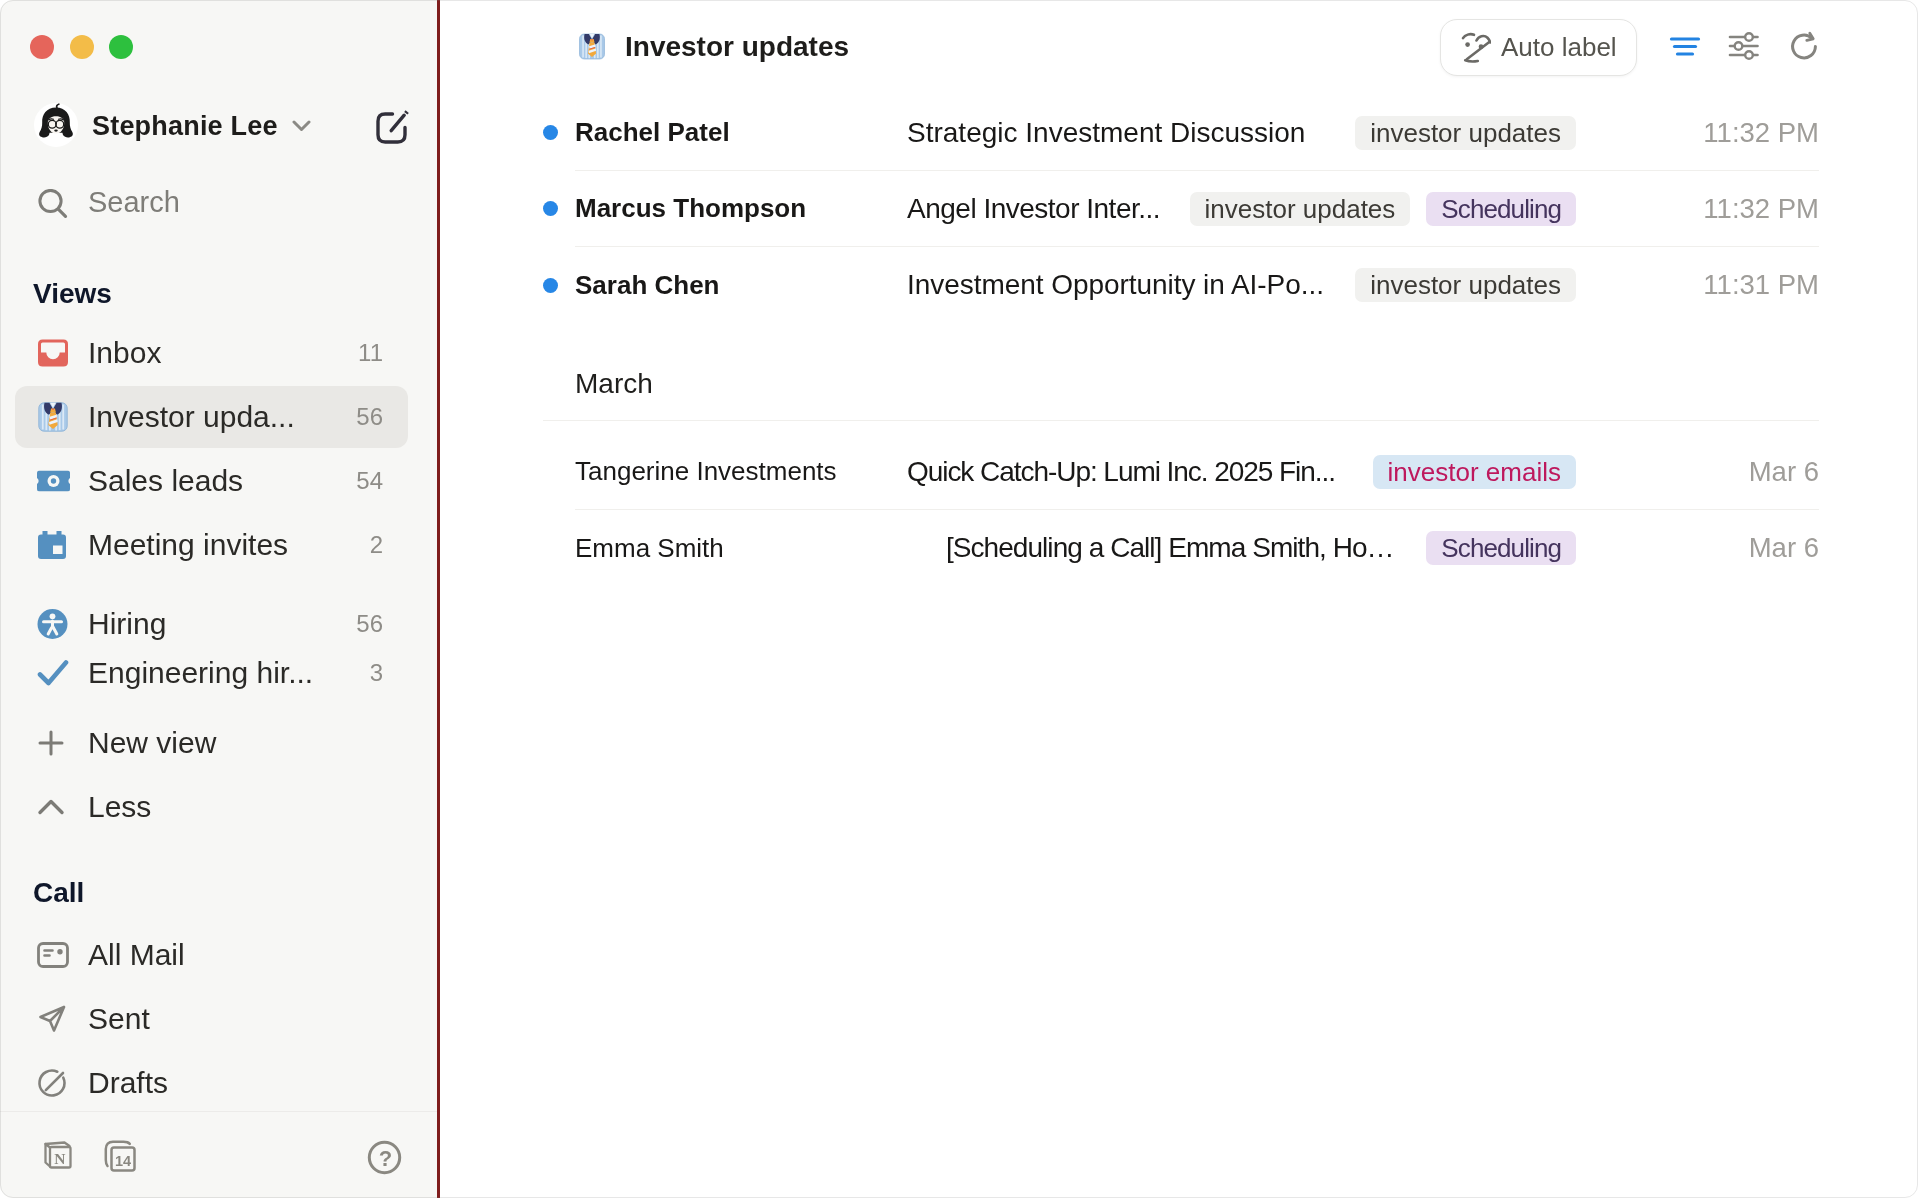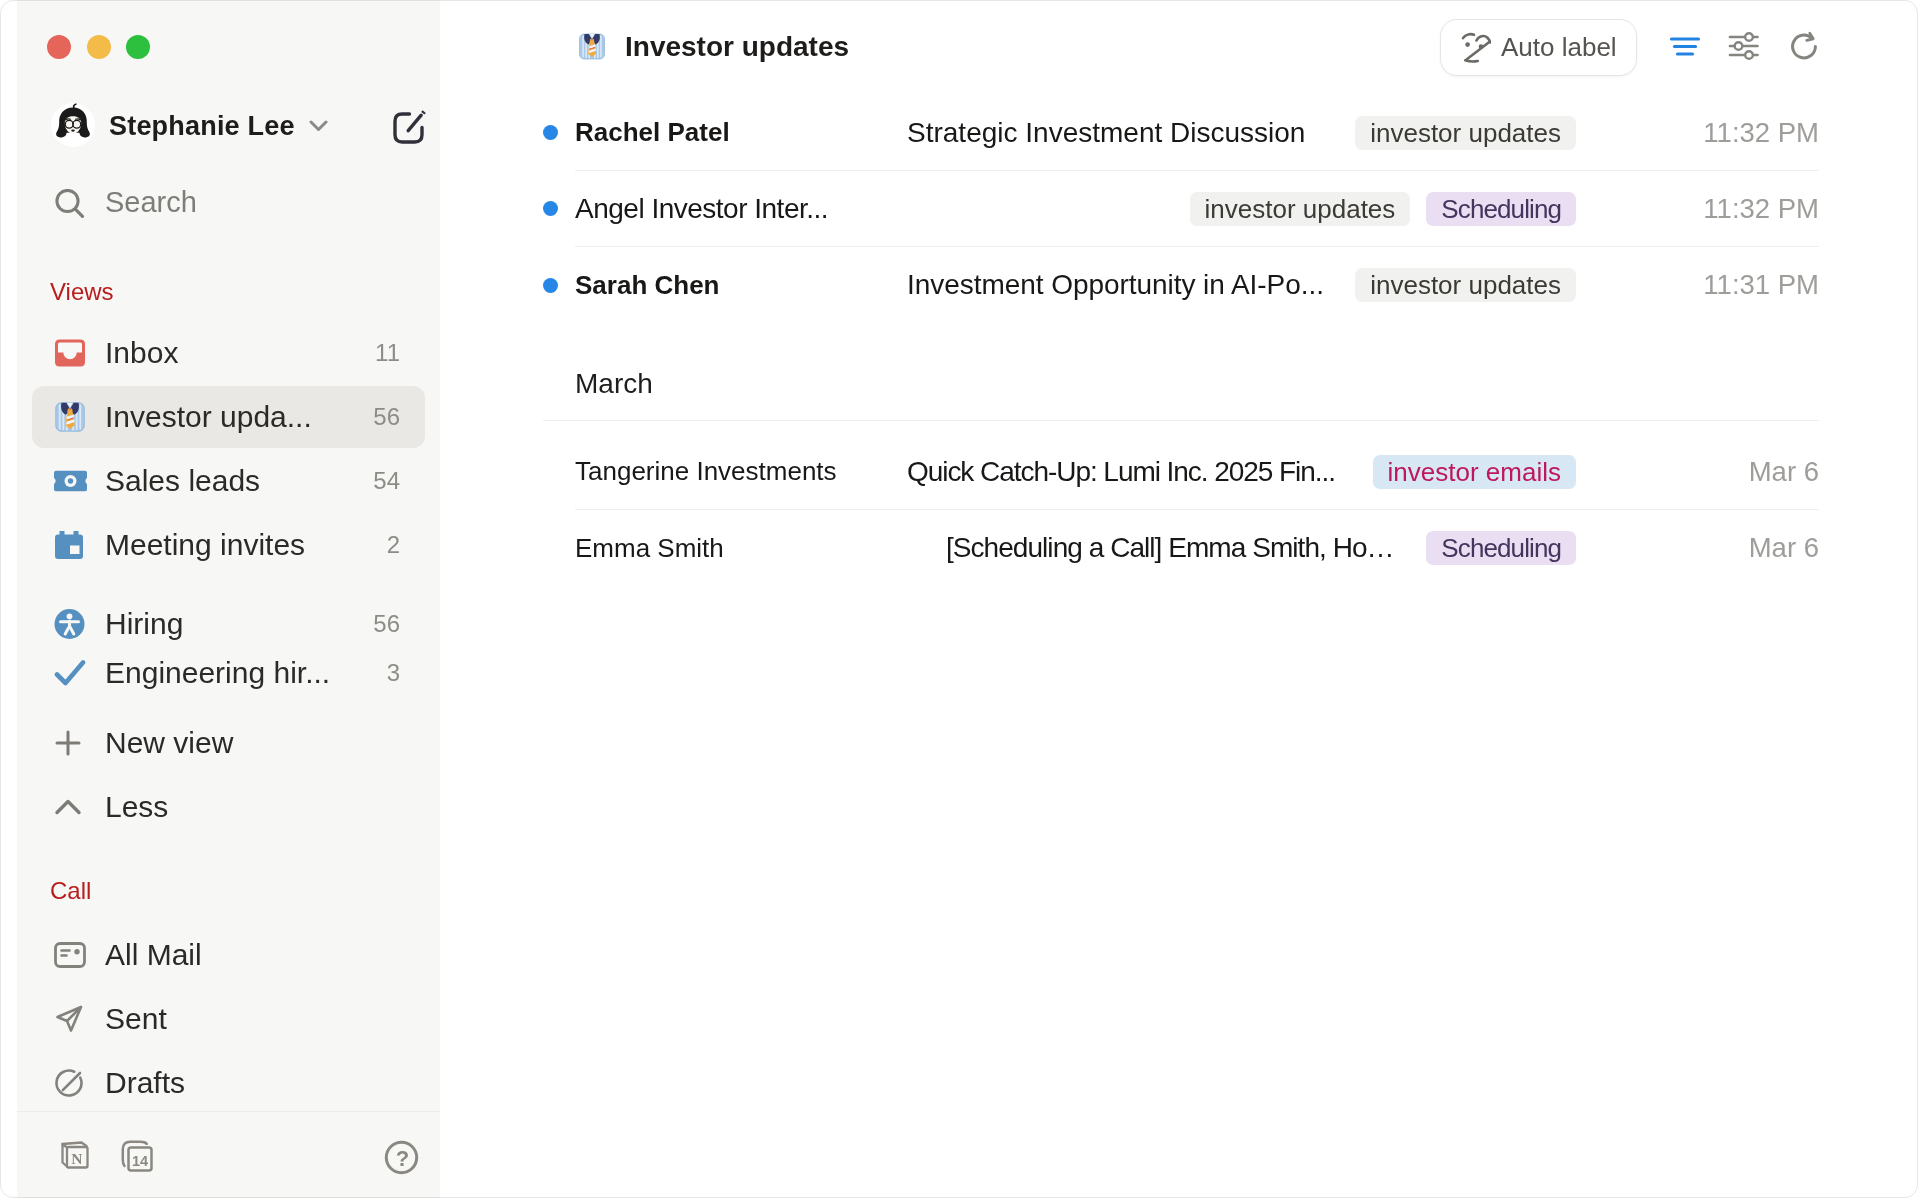--- a/index.html
+++ b/index.html
@@ -1,25 +1,25 @@
 <!DOCTYPE html>
 <html><head>
 <meta charset="utf-8">
 <style>
   * { margin:0; padding:0; box-sizing:border-box; }
   html,body { width:1920px; height:1200px; overflow:hidden; background:#fff;
     font-family:"Liberation Sans", sans-serif; -webkit-font-smoothing:antialiased; }
   .abs { position:absolute; }
   
   #sidebar { position:fixed; left:0; top:0; width:440px; height:1200px;
-    background:#F7F7F5; border-right:5px solid #7f1d1d;margin-left:17px; }
+    background:#F7F7F5; border-right:3px solid #7f1d1d; }
   .light { position:absolute; width:24px; height:24px; border-radius:50%; top:35px; }
   .name { position:absolute; left:92px; top:111px; font-size:27px; font-weight:bold; color:#1E1D1B; letter-spacing:0.2px;}
   .srchtxt { position:absolute; left:88px; top:186px; font-size:29px; color:#7E7D78; }
-  .seclabel { position:absolute; left:33px; font-size:24px; font-weight:normal; color:#b91c1c; }
+  .seclabel { position:absolute; left:33px; font-size:28px; font-weight:bold; color:#0f172a; }
   .row { position:absolute; left:0; width:424px; height:64px; }
   .row .icon { position:absolute; left:37px; top:50%; transform:translateY(-50%); }
   .row .lbl { position:absolute; left:88px; top:50%; transform:translateY(-50%);
     font-size:30px; color:#2B2A27; white-space:nowrap; }
   .row .cnt { position:absolute; right:41px; top:50%; transform:translateY(-50%);
     font-size:24px; color:#8E8C87; }
   .row.sel::before { content:""; position:absolute; left:15px; right:16px; top:1px; bottom:1px;
     background:#E9E8E5; border-radius:12px; }
   .row > * { position:absolute; z-index:1; }
   #sb-sep { position:absolute; left:0; right:0; top:1111px; height:1px; background:#ECEBE9; }
@@ -272,20 +272,21 @@
     <span class="dot"></span>
     <div class="sender">Rachel Patel</div>
     <div class="subj">Strategic Investment Discussion</div>
     <div class="tags">
         <span class="tag">investor updates</span>
       </div>
     <div class="time">11:32 PM</div>
   </div>
   <div class="mrow unread b">
     <span class="dot"></span>
+    <div class="sender">Marcus Thompson</div>
     <div class="subj" style="letter-spacing:-0.5px;">Angel Investor Inter...</div>
     <div class="tags">
         <span class="tag">investor updates</span>
         <span class="tag purple">Scheduling</span>
       </div>
     <div class="time">11:32 PM</div>
   </div>
   <div class="mrow unread">
     <span class="dot"></span>
     <div class="sender">Sarah Chen</div>

